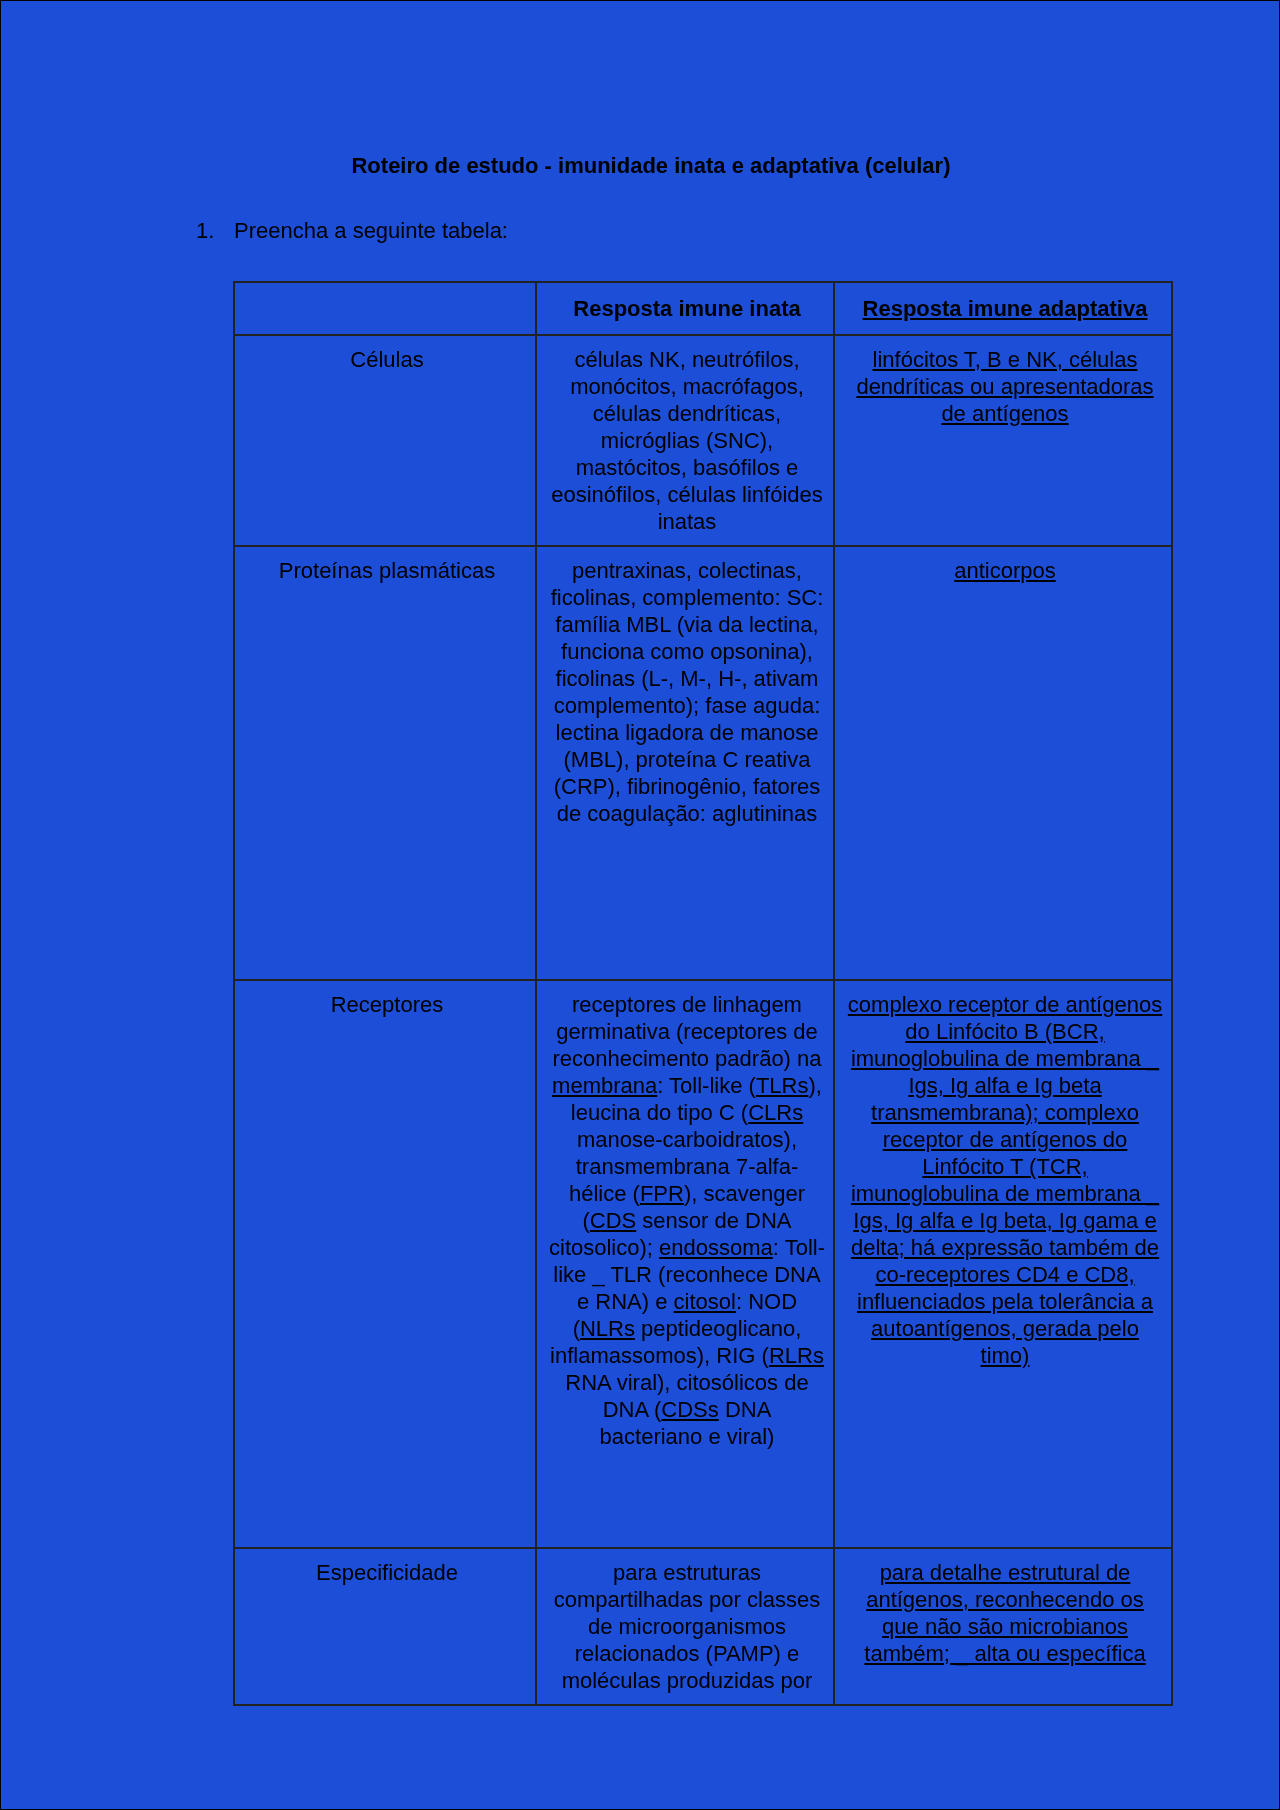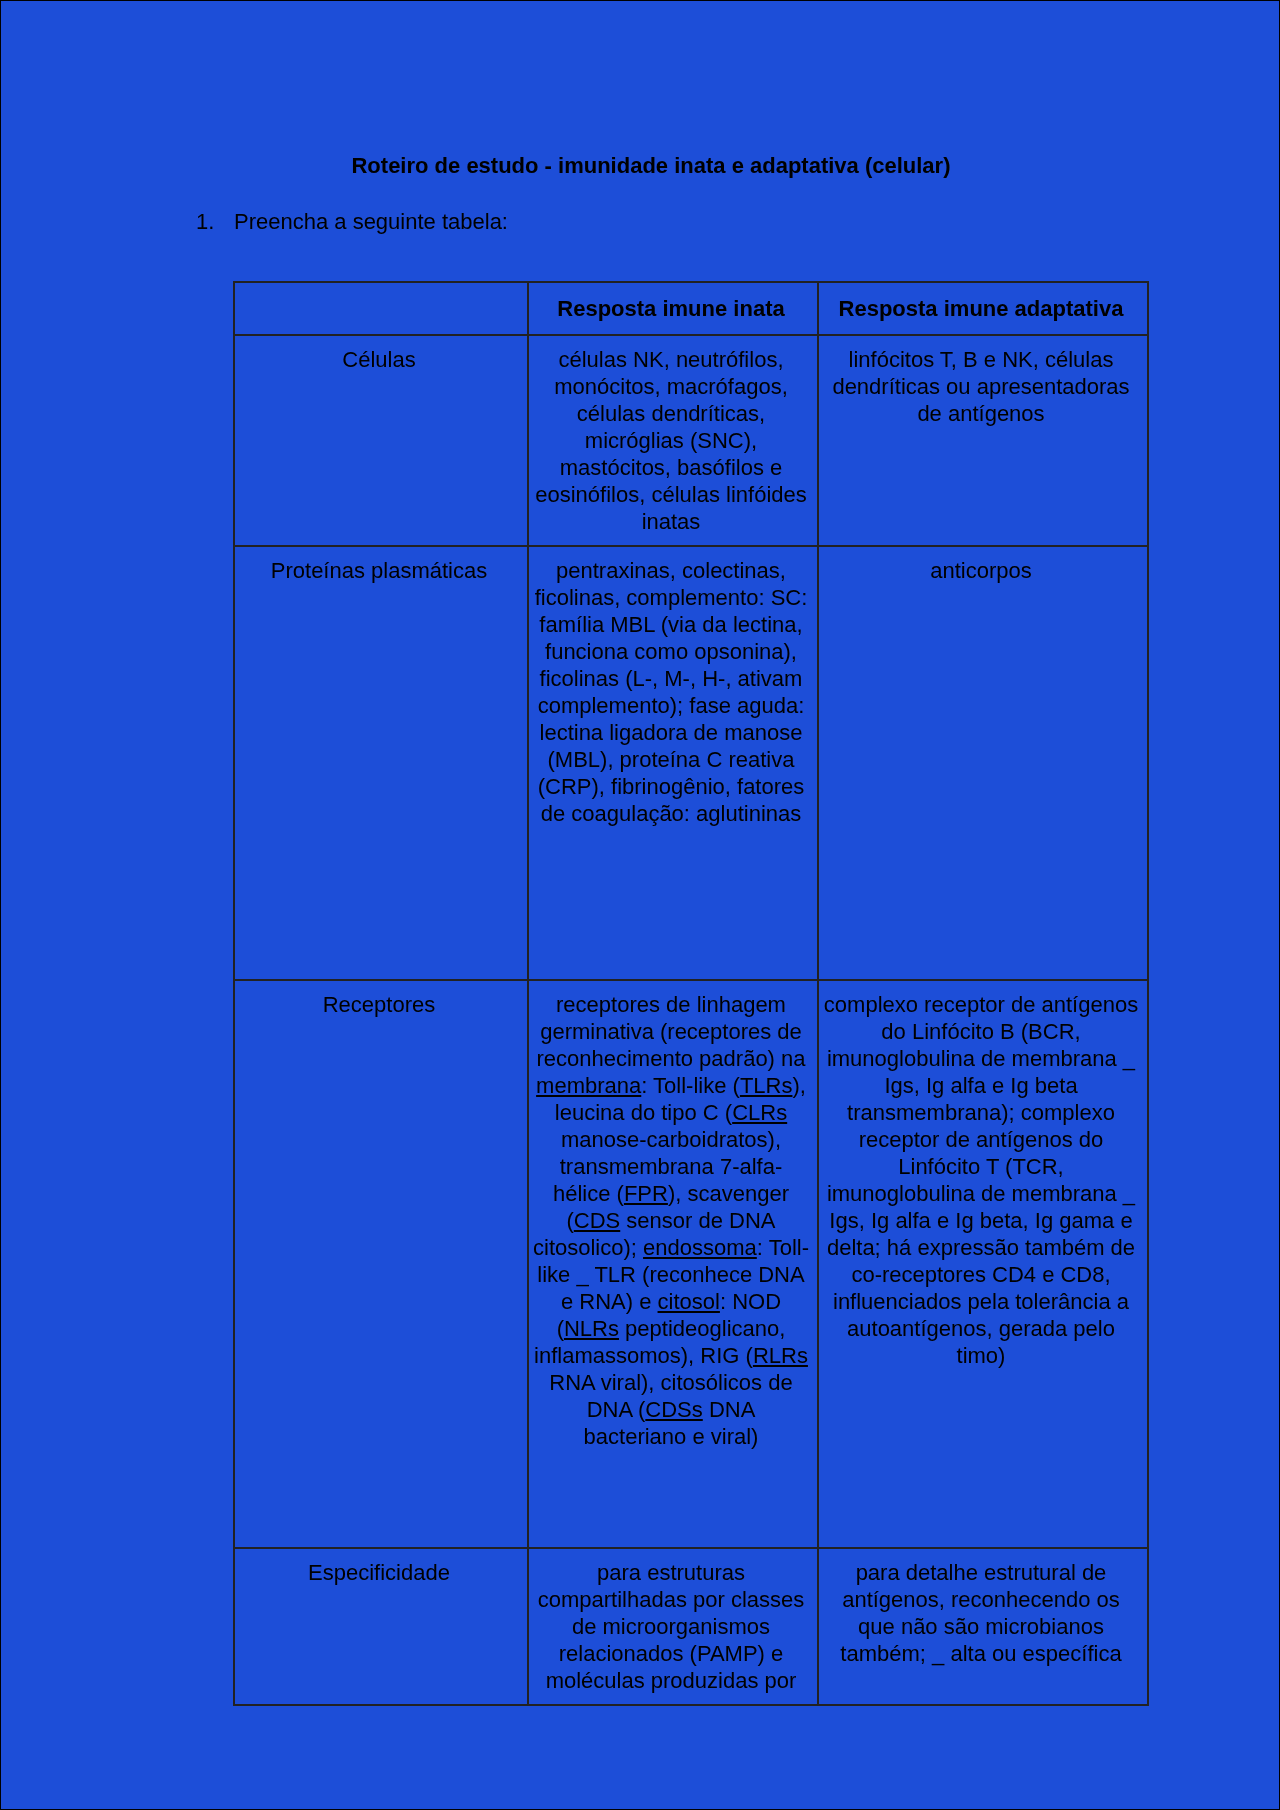--- a/index.html
+++ b/index.html
@@ -11,40 +11,40 @@
       background: #1d4ed8;
       font-family: "Liberation Sans", sans-serif;
       color: #000;
     }
     .title {
       position: absolute; left: 0; top: 152px; width: 1280px;
       text-align: center; font-weight: bold; font-size: 22px;
       padding-left: 20px; box-sizing: border-box;
     }
     .list-item {
-      position: absolute; left: 195px; top: 208px;
+      position: absolute; left: 195px; top: 217px;
       font-size: 22px;
     }
     .list-item .num { display: inline-block; width: 38px; }
     table.grid {
       position: absolute; left: 232px; top: 280px;
       border-collapse: collapse;
       font-size: 22px; line-height: 27px;
     }
     table.grid td, table.grid th {
       border: 2px solid #222;
       vertical-align: top;
       text-align: center;
-      padding: 10px 8px 10px 4px;
+      padding: 10px 8px 10px 12px;
       font-weight: normal;
     }
     table.grid th { font-weight: bold; padding-top: 12px; padding-bottom: 12px; }
     .c0 { width: 280px; }
     .c1 { width: 276px; }
-    .c2 { width: 316px; }
+    .c2 { width: 316px; text-decoration: underline; }
     .rowlabel { font-weight: bold; }
     .u { text-decoration: underline; }
     tr.r-header { height: 52px; }
     tr.r-cells { height: 183px; }
     tr.r-prot { height: 434px; }
     tr.r-rec { height: 568px; }
     tr.r-spec { height: 136px; margin-left: 21px; }
   </style>
 </head>
 <body>

